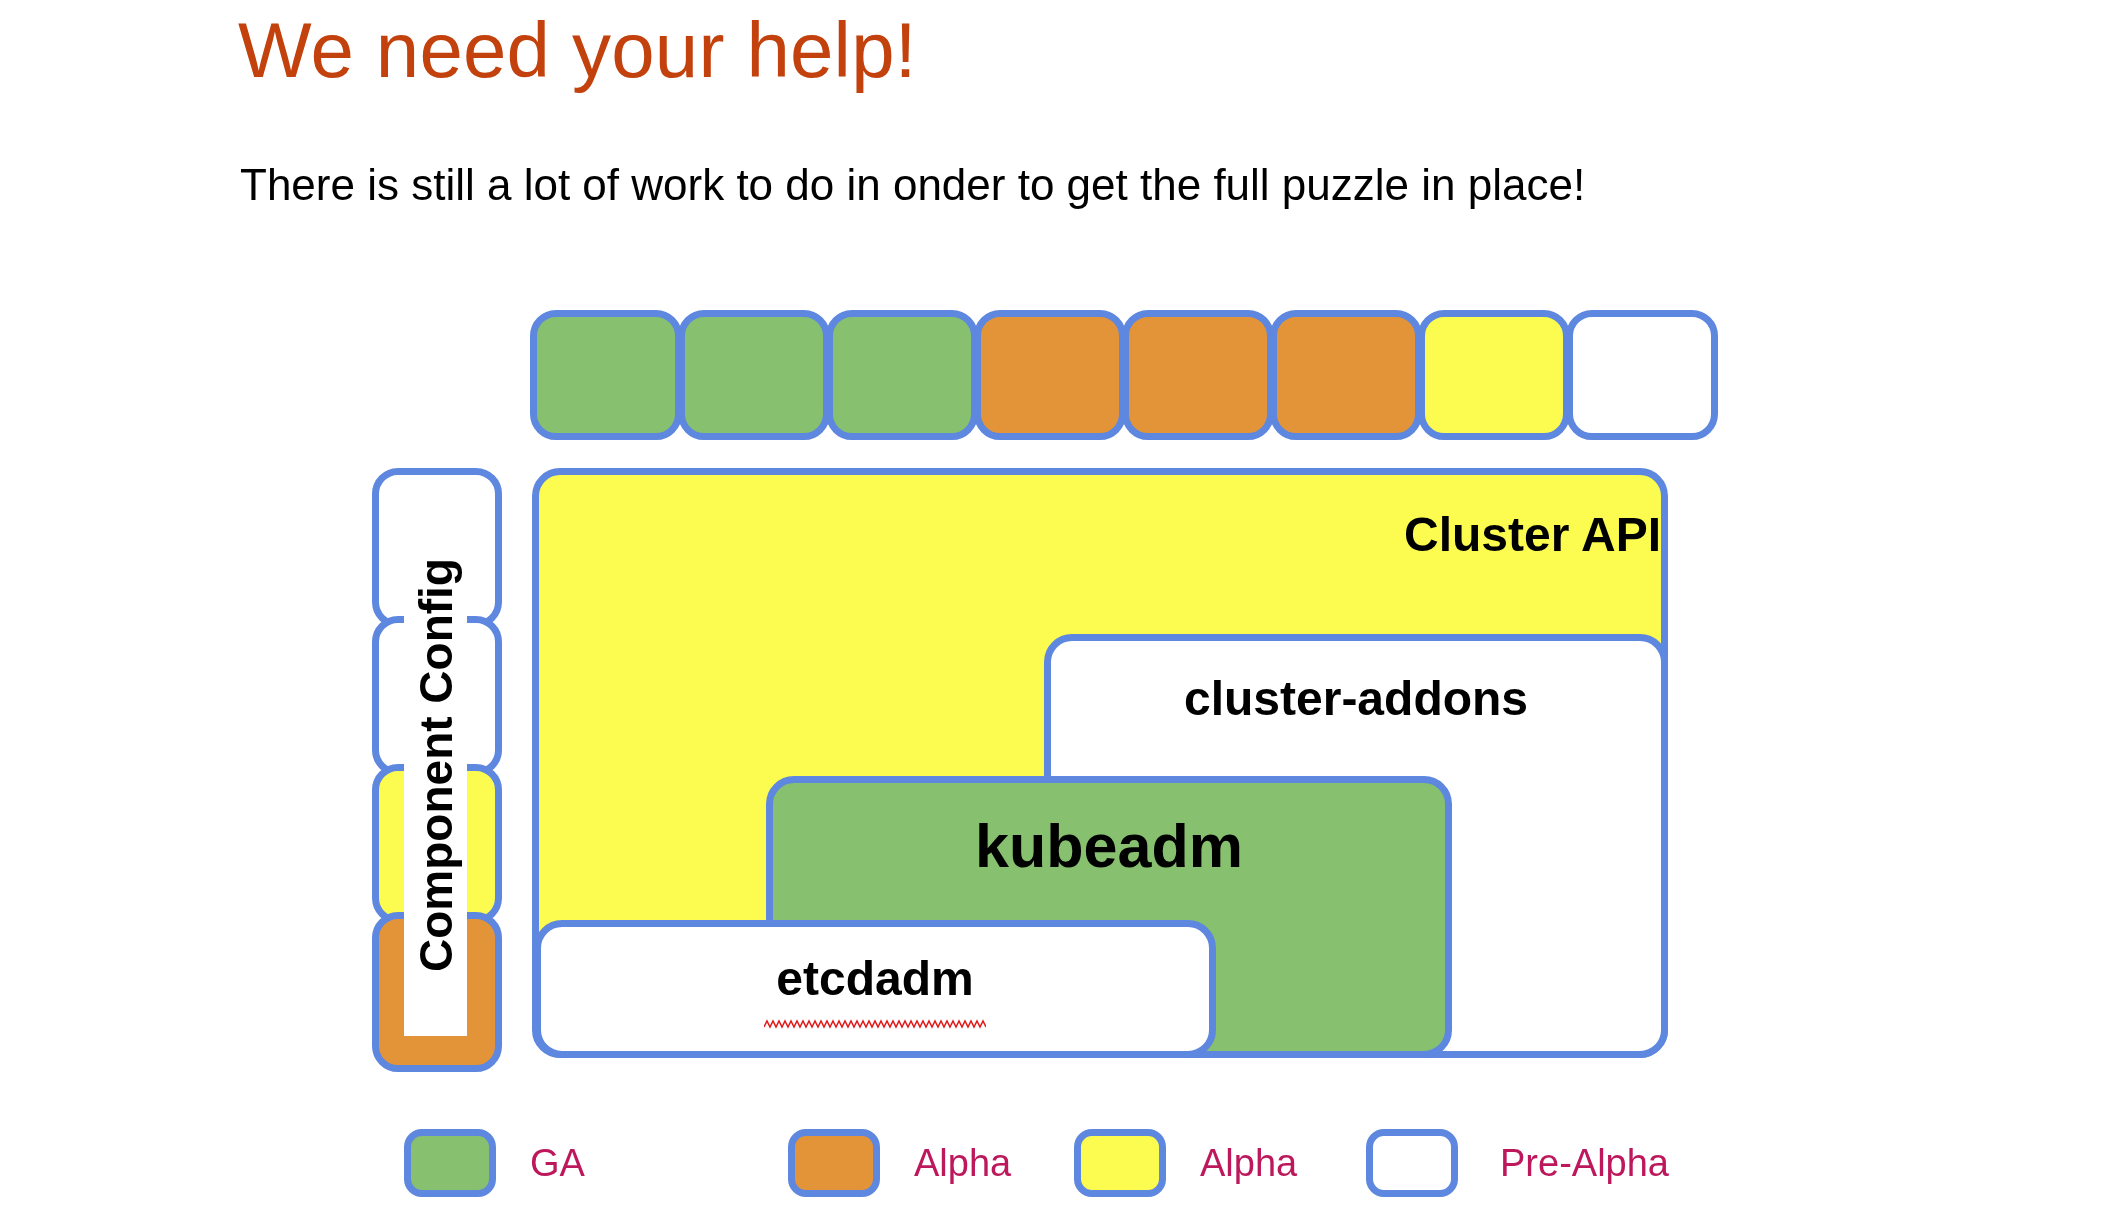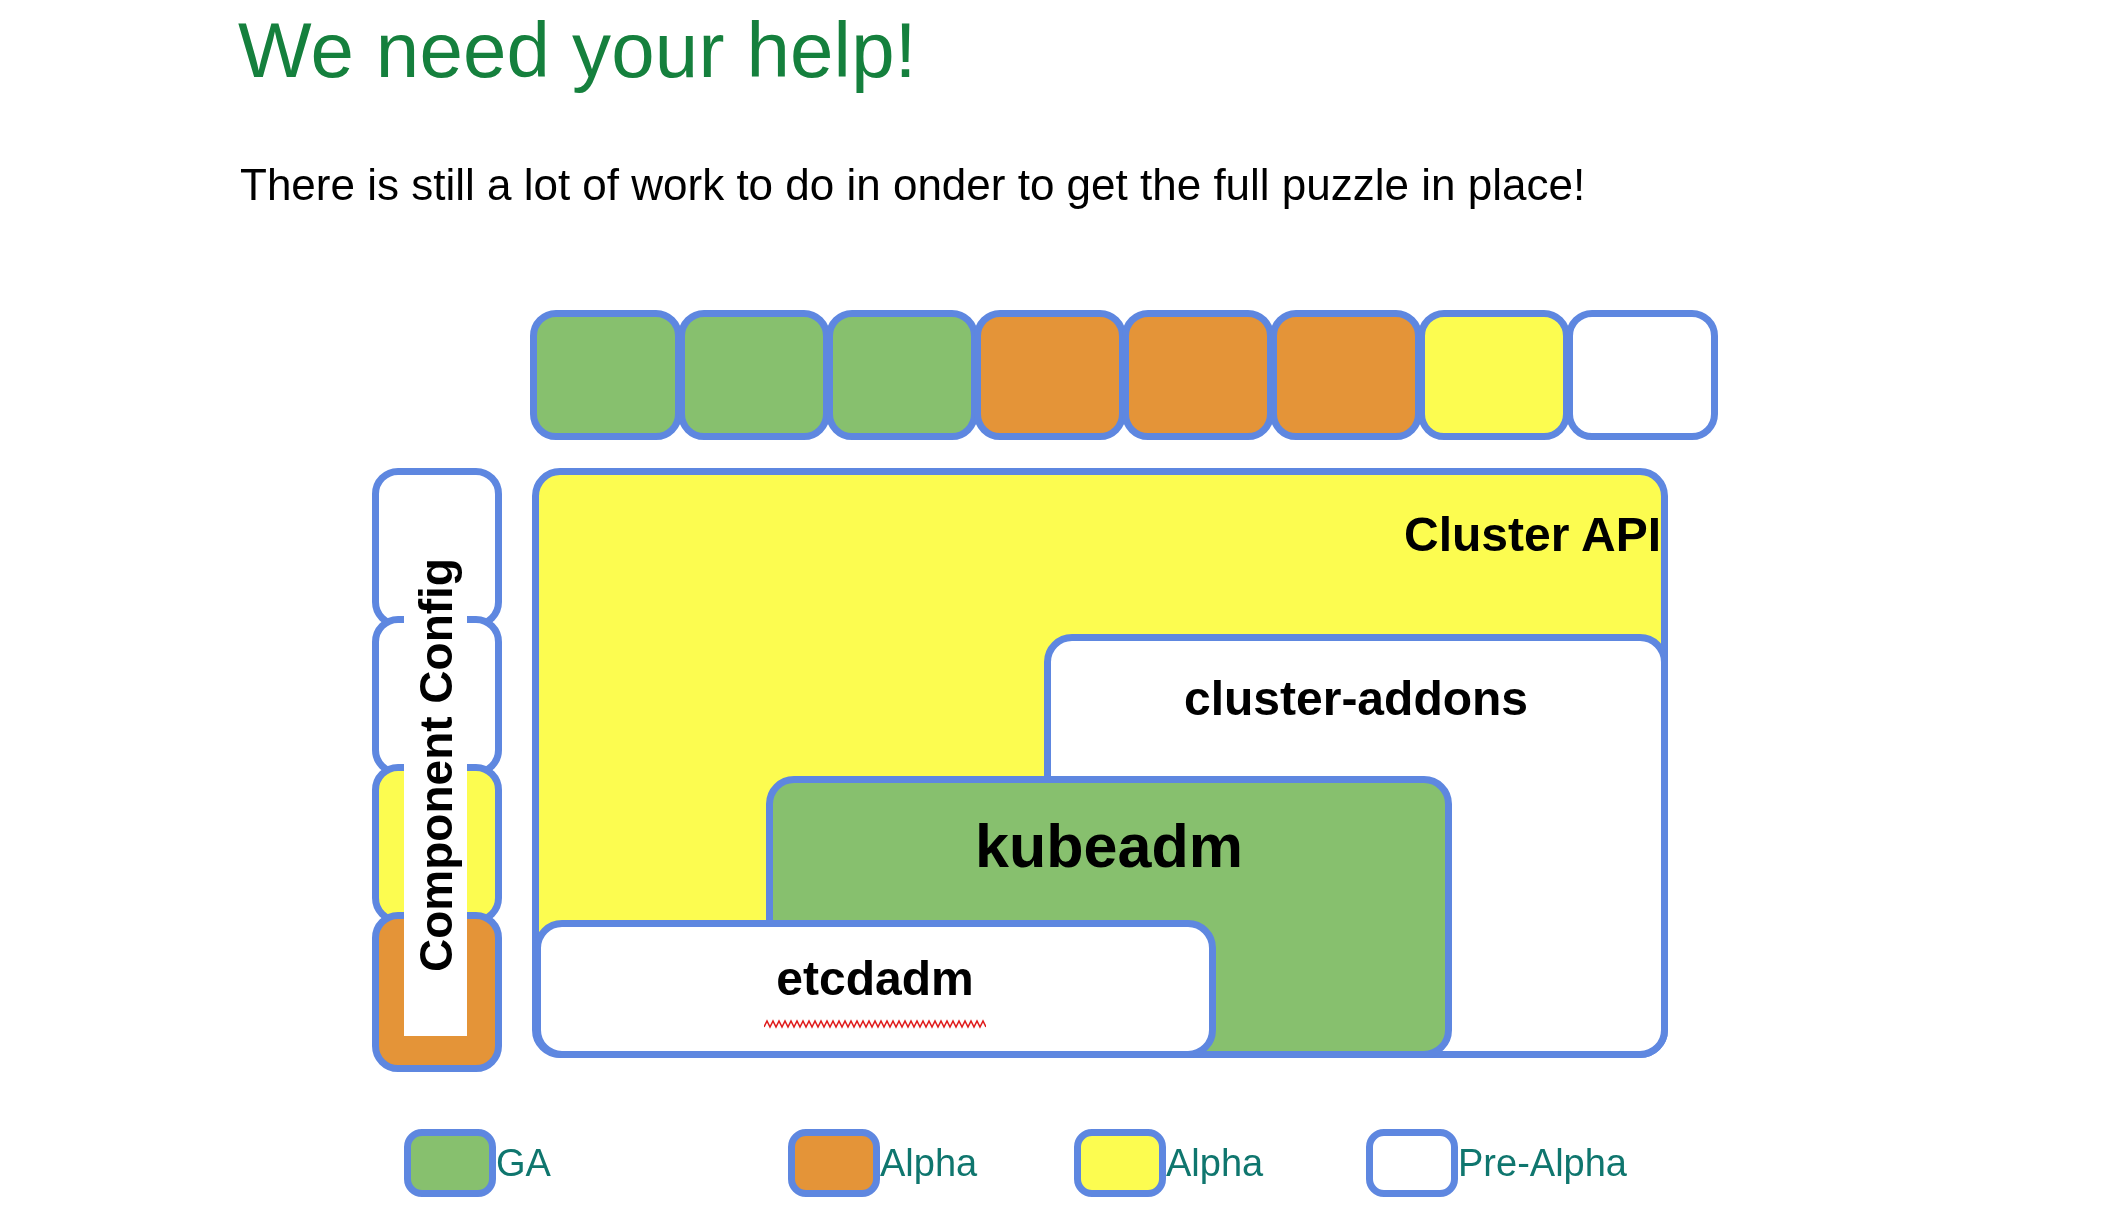--- a/index.html
+++ b/index.html
@@ -23,21 +23,21 @@
   
   .slide-title {
     position: absolute;
     left: 238px;
     top: 8px;
     font-size: 78px;
     font-weight: 400;
     letter-spacing: 0.2px;
     line-height: 1.1;
     white-space: nowrap;
-    color: #15803d;
+    color: #c2410c;
   }
   .slide-subtitle {
     position: absolute;
     left: 240px;
     top: 160px;
     font-size: 44px;
     font-weight: 400;
     line-height: 1.15;
     white-space: nowrap;
     color: #000000;
@@ -215,29 +215,30 @@
     border: 7px solid #5e87e0;
     border-radius: 18px;
     background: #ffffff;
     flex: 0 0 auto;
   }
   .legend-swatch.ga       { background: #87c06e; }
   .legend-swatch.beta     { background: #e49438; }
   .legend-swatch.alpha    { background: #fcfc50; }
   .legend-swatch.prealpha { background: #ffffff; }
   .legend-text {
+    margin-left: 34px;
     font-size: 38px;
     font-weight: 400;
-    color: #0f766e;
+    color: #be185d;
     white-space: nowrap;
   }
   #legend-0 { left: 0px;   }
   #legend-1 { left: 384px; }
   #legend-2 { left: 670px; }
-  #legend-3 { left: 962px; }
+  #legend-3 { left: 962px; gap: 8px; }
 </style>
 </head>
 <body>
 
 <div id="slide">
 
   <div class="slide-title">We need your help!</div>
 
   <div class="slide-subtitle">There is still a lot of work to do in onder to get the full puzzle in place!</div>
 

